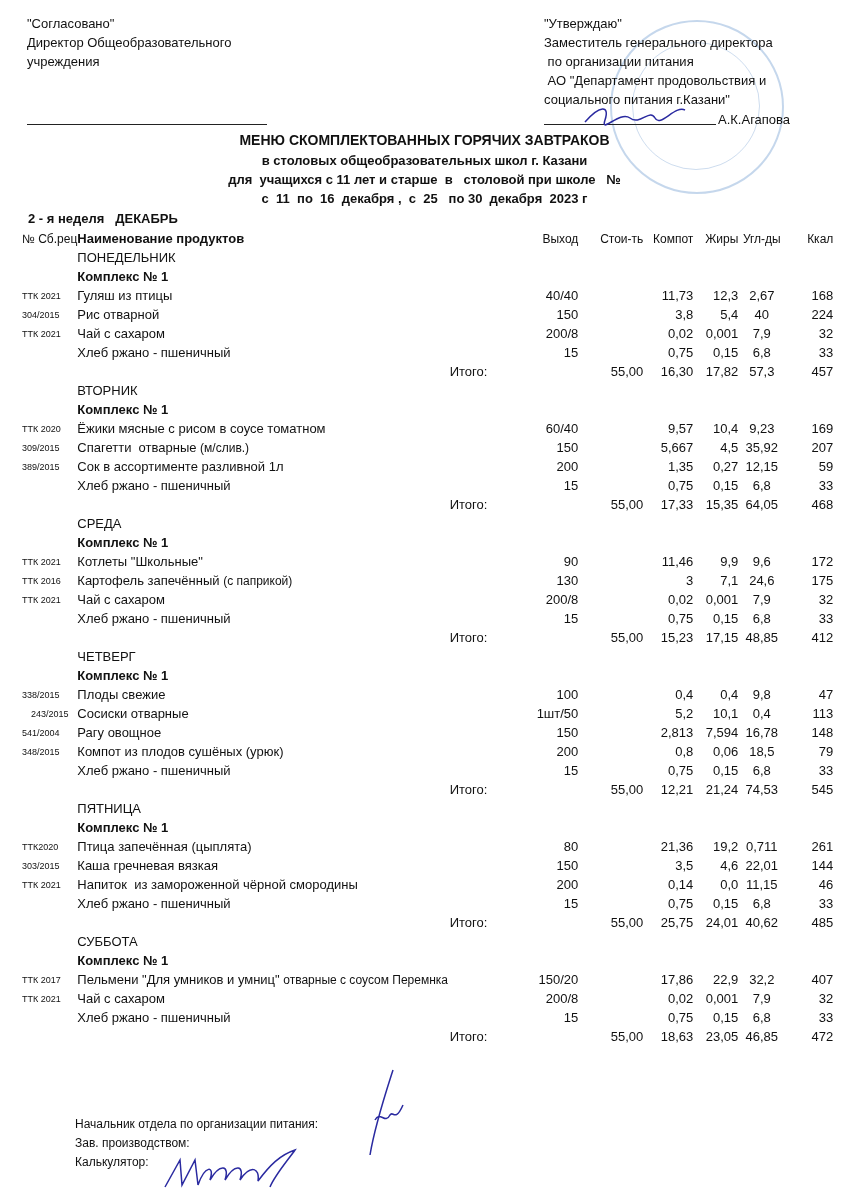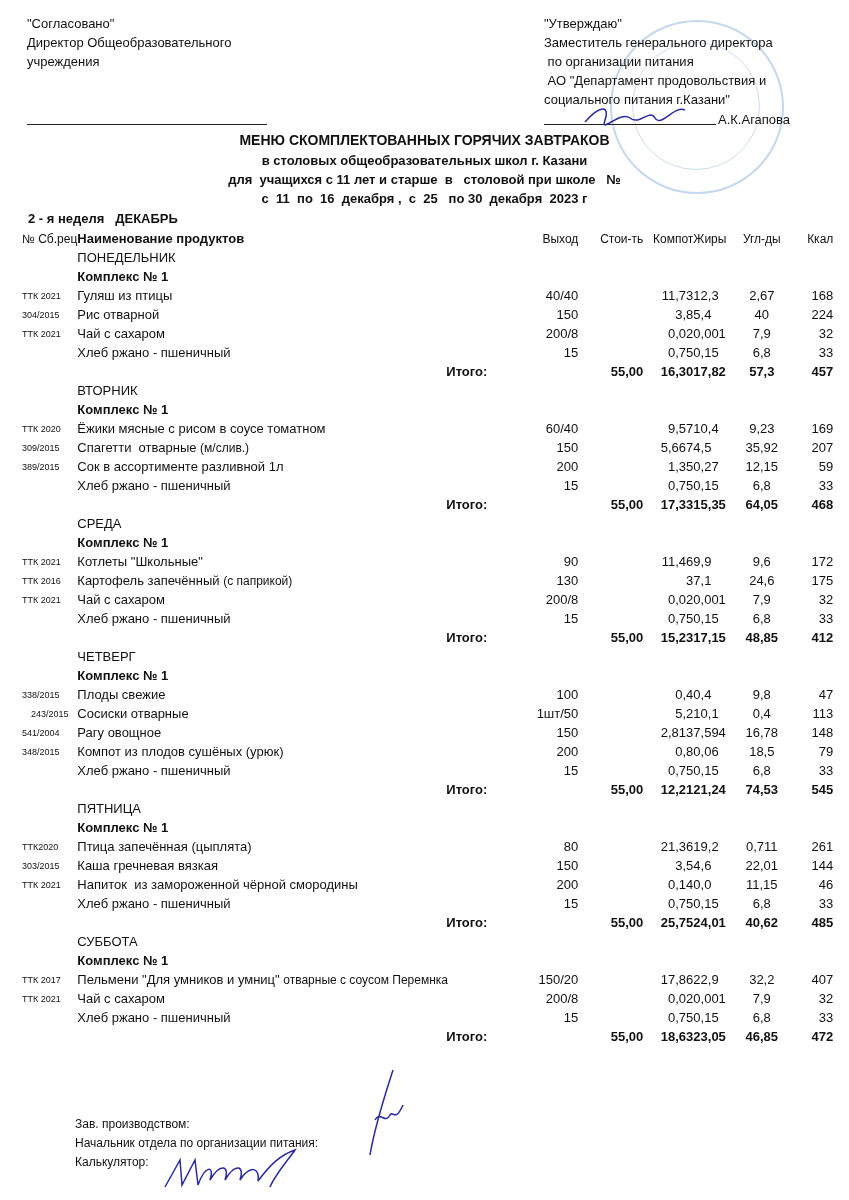--- a/index.html
+++ b/index.html
@@ -18,28 +18,28 @@
   .t3 { top:172px; font-size:13px; }
   .t4 { top:191px; font-size:13px; }
   .week { left:28px; top:211px; font-size:13px; font-weight:bold; }
   table.menu { position:absolute; left:22px; top:229px; border-collapse:collapse; font-size:13px; }
   table.menu td { padding:0; height:19px; white-space:nowrap; vertical-align:middle; }
   .c-code { width:52px; font-size:9px; text-align:left; }
   .c-name { width:410px; }
   .c-out { width:83px; text-align:right; }
   .c-cost { width:65px; text-align:right; }
   .c-b { width:50px; text-align:right; }
-  .c-z { width:45px; }
+  .c-z { width:45px; text-align:right; }
   .c-u { width:47px; text-align:center; }
   .c-k { width:48px; text-align:right; }
   .hdrrow td { font-size:12px; }
   .hdrrow .c-name { font-weight:bold; font-size:13px; }
   .day td { font-weight:normal; }
   .complex td { font-weight:bold; }
-  .total td { font-weight:bold; }
+  .total td { font-weight:normal; }
   .total .c-name { text-align:right; padding-right:8px; }
   .small { font-size:12px; }
   .footer { left:75px; top:1115px; font-size:12px; line-height:19px; }
 </style>
 </head>
 <body>
 
 <div class="abs hdr-left">
   <div>"Согласовано"</div>
   <div>Директор Общеобразовательного</div>
@@ -499,22 +499,22 @@
         <td class="c-cost">55,00</td>
         <td class="c-b">18,63</td>
         <td class="c-z">23,05</td>
         <td class="c-u">46,85</td>
         <td class="c-k">472</td>
       </tr>
     </tbody>
 </table>
 
 <div class="abs footer">
+  <div>Начальник  отдела по организации питания:</div>
   <div>Зав. производством:</div>
-  <div>Начальник  отдела по организации питания:</div>
   <div>Калькулятор:</div>
 </div>
 <svg class="abs" style="left:355px;top:1065px" width="60" height="95">
   <path d="M38 5 C30 30, 20 60, 15 90 M20 55 C25 45, 30 60, 35 50 C38 45, 40 58, 48 40" stroke="#2a2aa0" stroke-width="1.5" fill="none"></path>
 </svg>
 <svg class="abs" style="left:160px;top:1145px" width="150" height="45">
   <path d="M5 42 L20 15 L22 40 L35 15 L38 40 C45 20, 55 20, 50 35 C60 18, 70 20, 65 35 C75 18, 85 20, 80 35 C90 20, 100 22, 98 36 C110 20, 120 10, 135 5 C128 15, 115 30, 110 42" stroke="#2a2aa0" stroke-width="1.5" fill="none"></path>
 </svg>
 
 </body></html>

